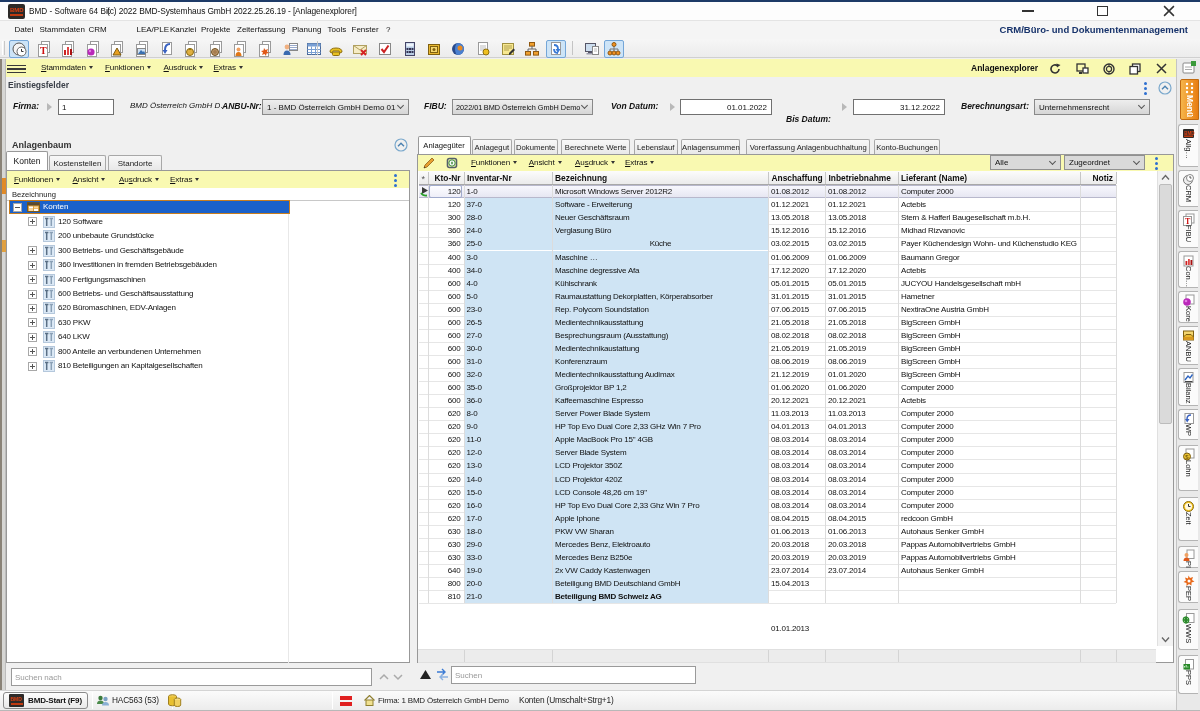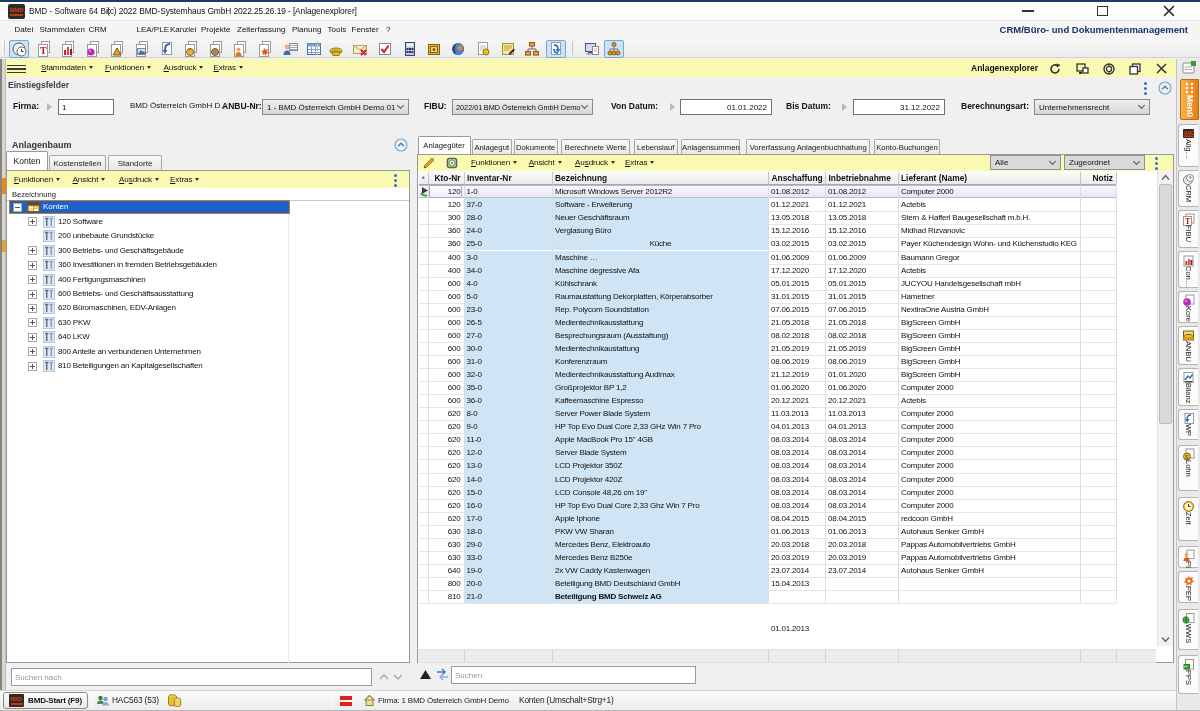--- a/index.html
+++ b/index.html
@@ -6,21 +6,21 @@
 .abs{position:absolute;}
 .b{font-weight:bold;}
 u{text-decoration:underline;}
 .dar{display:inline-block;width:0;height:0;border-left:2.5px solid transparent;border-right:2.5px solid transparent;border-top:3.5px solid #333;vertical-align:middle;margin-left:3px;margin-bottom:1px;}
 .cmb{position:absolute;border:1px solid #898989;background:linear-gradient(#eee,#d6d6d6);font-size:8px;color:#111;}
 .cmb .t{position:absolute;left:4px;top:0;bottom:0;display:flex;align-items:center;white-space:nowrap;}
 .cmb .a{position:absolute;right:5px;top:50%;margin-top:-4px;width:5px;height:5px;border-right:1.3px solid #555;border-bottom:1.3px solid #555;transform:rotate(45deg);}
 .inp{position:absolute;border:1px solid #707070;background:#fff;font-size:8px;color:#111;}
 .inp .t{position:absolute;left:3px;top:0;bottom:0;display:flex;align-items:center;}
 .inp .tr{position:absolute;right:4px;top:0;bottom:0;display:flex;align-items:center;}
-.lbl{position:absolute;font-size:8.5px;color:#111;white-space:nowrap;}
+.lbl{position:absolute;font-size:8.5px;color:#111;white-space:nowrap;font-style:italic;}
 .tri{position:absolute;width:0;height:0;border-top:4px solid transparent;border-bottom:4px solid transparent;border-left:5px solid #b8b8b8;}
 .ymenu{position:absolute;font-size:8.1px;letter-spacing:-0.1px;color:#111;white-space:nowrap;}
 .dots3{position:absolute;width:3px;}
 .dots3 i{display:block;width:3px;height:3px;border-radius:2px;background:#2e6fd0;margin-bottom:2px;}
 </style></head><body>
 <div class="abs" style="left:0;top:0;width:1200px;height:2px;background:#1d3a67;"></div>
 <div class="abs" style="left:0;top:2px;width:1200px;height:19px;background:#fdfdfd;border-bottom:1px solid #e4e4e4;"></div>
 <div class="abs" style="left:8px;top:4px;width:17px;height:15px;background:#2d2a28;border-radius:2px;">
 <div class="abs" style="left:2px;top:3px;width:13px;height:6px;color:#e04010;font-size:6px;font-weight:bold;line-height:6px;letter-spacing:0;">BMD</div>
 <div class="abs" style="left:2px;top:10px;width:13px;height:2px;background:#c03a10;"></div>
@@ -251,21 +251,21 @@
 <div class="lbl b" style="left:424px;top:101px;">FIBU:</div>
 <div class="cmb" style="left:452px;top:99px;width:141px;height:16px;">
     <div class="t" style="font-size:7.3px;left:3px;">2022/01 BMD Österreich GmbH Demo</div>
     <div class="a"></div>
   </div>
 <div class="lbl b" style="left:611px;top:101px;">Von Datum:</div>
 <div class="tri" style="left:670px;top:103px;"></div>
 <div class="inp" style="left:680px;top:99px;width:92px;height:16px;">
     <div class="tr">01.01.2022</div>
   </div>
-<div class="lbl b" style="left:786px;top:101px;">Bis Datum:</div>
+<div class="lbl b" style="left:786px;top:114px;">Bis Datum:</div>
 <div class="tri" style="left:842px;top:103px;"></div>
 <div class="inp" style="left:853px;top:99px;width:92px;height:16px;">
     <div class="tr">31.12.2022</div>
   </div>
 <div class="lbl b" style="left:961px;top:101px;">Berechnungsart:</div>
 <div class="cmb" style="left:1034px;top:99px;width:116px;height:16px;">
     <div class="t">Unternehmensrecht</div>
     <div class="a"></div>
   </div>
 <div class="abs" style="left:0;top:59px;width:6px;height:631px;background:#d6d6d4;border-right:1px solid #bcbcbc;"></div>

